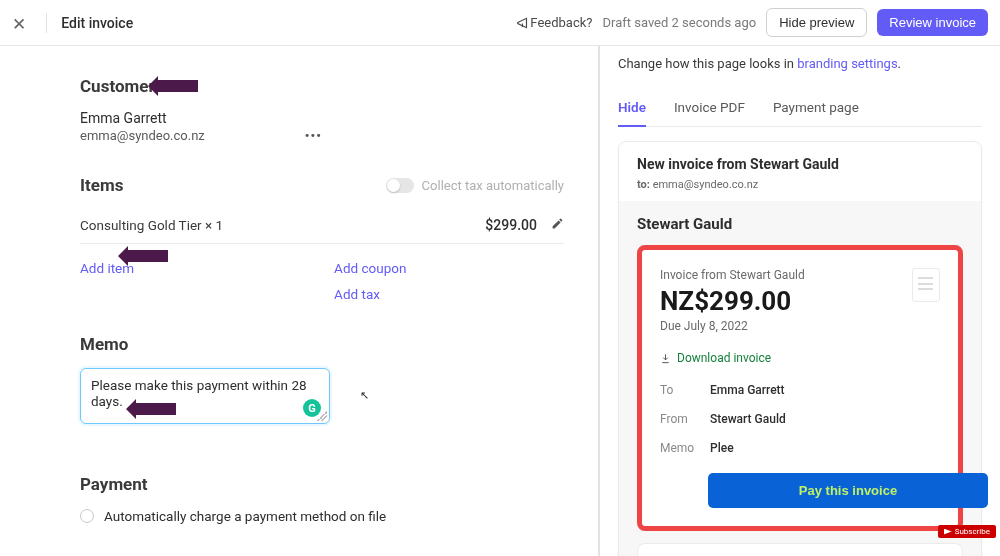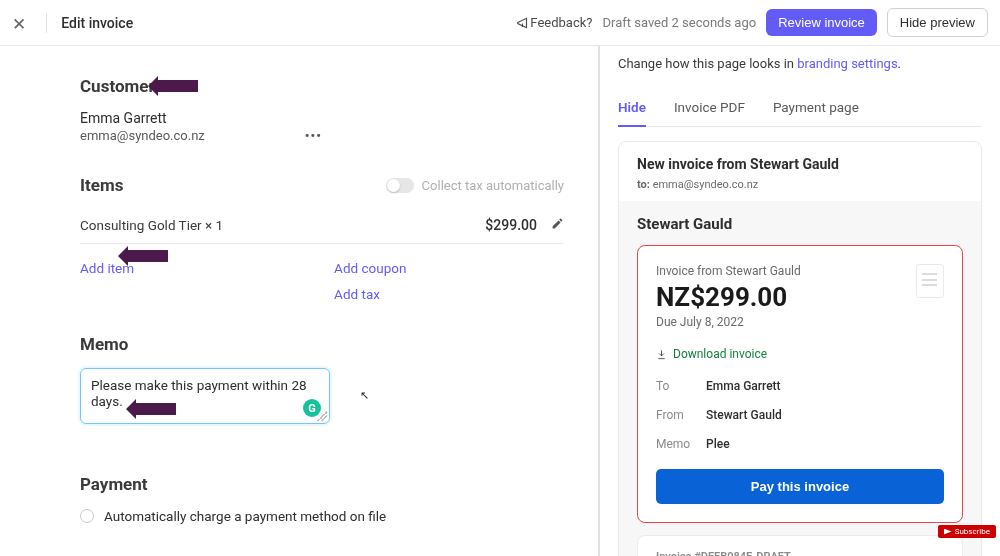--- a/index.html
+++ b/index.html
@@ -60,33 +60,33 @@
     .preview-tabs { display: flex; gap: 28px; margin-top: 22px; border-bottom: 1px solid #eaeaea; }
     .ptab { padding: 6px 0 10px; font-size: 13.5px; color: #5a5a5a; cursor: pointer; }
     .ptab.active { color: #625bf6; font-weight: 600; border-bottom: 2px solid #625bf6; margin-bottom: -1px; }
 
     .email-card { background: #fff; border: 1px solid #eaeaea; border-radius: 8px; margin-top: 14px; box-shadow: 0 1px 3px rgba(0,0,0,.04); }
     .email-head { padding: 14px 18px 10px; }
     .email-subject { font-size: 14px; font-weight: 700; color: #2e2e2e; }
     .email-to { font-size: 11px; color: #6a6a6a; margin-top: 6px; }
     .email-body { background: #f7f7f8; padding: 14px 18px; }
     .sender { font-size: 15px; font-weight: 700; color: #2e2e2e; margin-bottom: 12px; }
-    .inv-card { background: #fff; border-radius: 8px; padding: 18px; border: 1px solid #ef4444; position: relative; }
+    .inv-card { background: #fff; border-radius: 8px; padding: 18px; border: 5px solid #ef4444; position: relative; }
     .inv-from { font-size: 12px; color: #6a6a6a; }
     .inv-amount { font-size: 26px; font-weight: 700; color: #1a1a1a; margin-top: 4px; }
     .inv-due { font-size: 12px; color: #6a6a6a; margin-top: 3px; }
     .doc-icon { position: absolute; top: 18px; right: 18px; width: 28px; height: 34px; border: 1px solid #eaeaea; border-radius: 3px; }
     .doc-icon::before, .doc-icon::after { content: ""; position: absolute; left: 5px; height: 2px; background: #dcdcdc; width: 15px; }
     .doc-icon::before { top: 8px; }
     .doc-icon::after { top: 14px; box-shadow: 0 5px 0 #dcdcdc; }
     .dl { font-size: 12px; color: #15803d; margin-top: 18px; display: flex; align-items: center; gap: 6px; }
     .kv { margin-top: 18px; font-size: 12px; display: grid; grid-template-columns: 50px 1fr; row-gap: 15px; }
     .kv .k { color: #8a8a8a; }
     .kv .v { color: #2e2e2e; font-weight: 500; }
-    .paybtn { display: block; width: 100%; background: #0a63d6; color: #ffffff; border: none; border-radius: 5px; padding: 10px; font-size: 13px; font-weight: 600; margin-top: 18px; cursor: pointer; }
+    .paybtn { display: block; width: 100%; background: #0a63d6; color: #bef264; border: none; border-radius: 5px; padding: 10px; font-size: 13px; font-weight: 600; margin-top: 18px; cursor: pointer; margin-left: 48px; }
 
     .order-card { background: #fff; border-radius: 8px; padding: 14px 18px 6px; border: 1px solid #ebebeb; margin-top: 12px; }
     .inv-num { font-size: 11px; color: #8a8a8a; font-weight: 600; }
     .order-row { display: flex; justify-content: space-between; margin-top: 14px; font-size: 12.5px; font-weight: 600; color: #2e2e2e; }
 
     .sub-badge { position: absolute; bottom: 18px; right: 4px; background: #cc0000; color: #fff; font-size: 8px; padding: 2px 6px; border-radius: 2px; display: flex; align-items: center; gap: 3px; }
     .sub-badge::before { content: ""; width: 8px; height: 6px; background: #fff; clip-path: polygon(0 0, 100% 50%, 0 100%); }
 
     .cursor-ptr { position: absolute; left: 360px; top: 343px; font-size: 11px; color: #222; }
   </style>
@@ -101,22 +101,22 @@
   </div>
   <div class="topbar-right">
     <span class="feedback">
       <svg width="14" height="14" viewBox="0 0 24 24" fill="none" stroke="#4a4a4a" stroke-width="2">
           <path d="M3 11l15-7v16L3 13v-2z"></path>
           <path d="M11 13v6"></path>
         </svg>
       <span>Feedback?</span>
     </span>
     <span class="draft-saved">Draft saved 2 seconds ago</span>
+    <button class="btn btn-outline">Hide preview</button>
     <button class="btn btn-primary">Review invoice</button>
-    <button class="btn btn-outline">Hide preview</button>
   </div>
 </div>
 
 <div class="main">
   <div class="left">
 
     <div class="section">
       <div class="section-head">
         <span class="section-title">Customer</span>
       </div>

